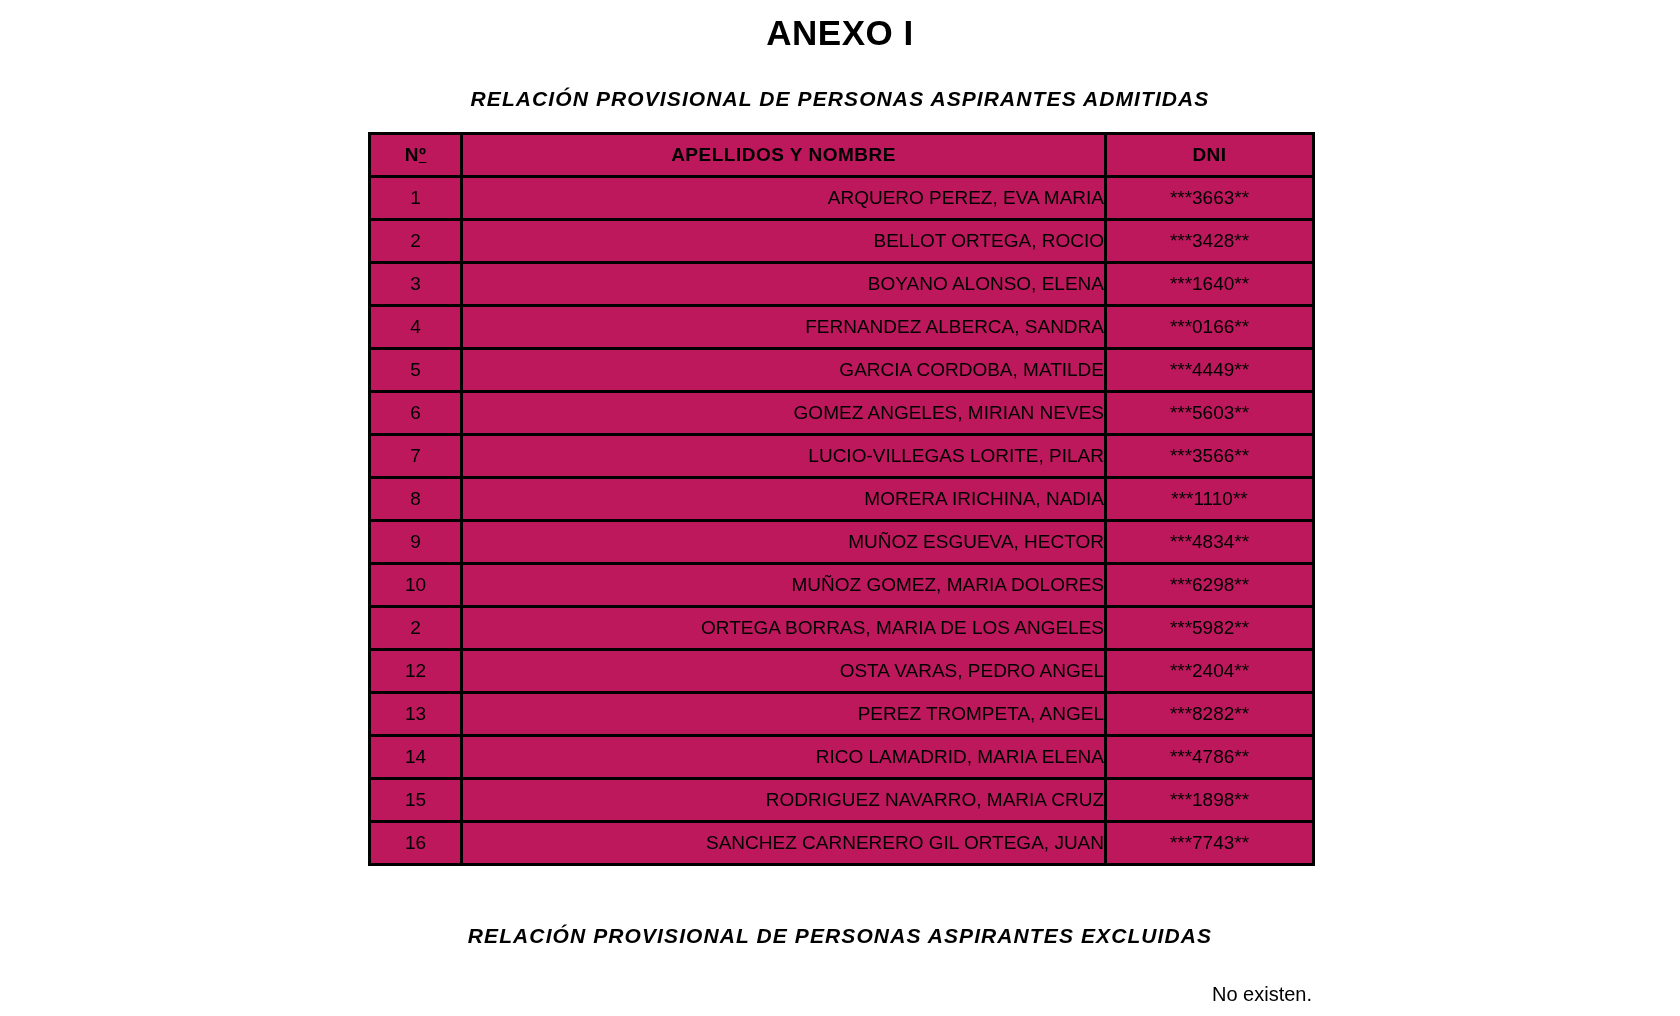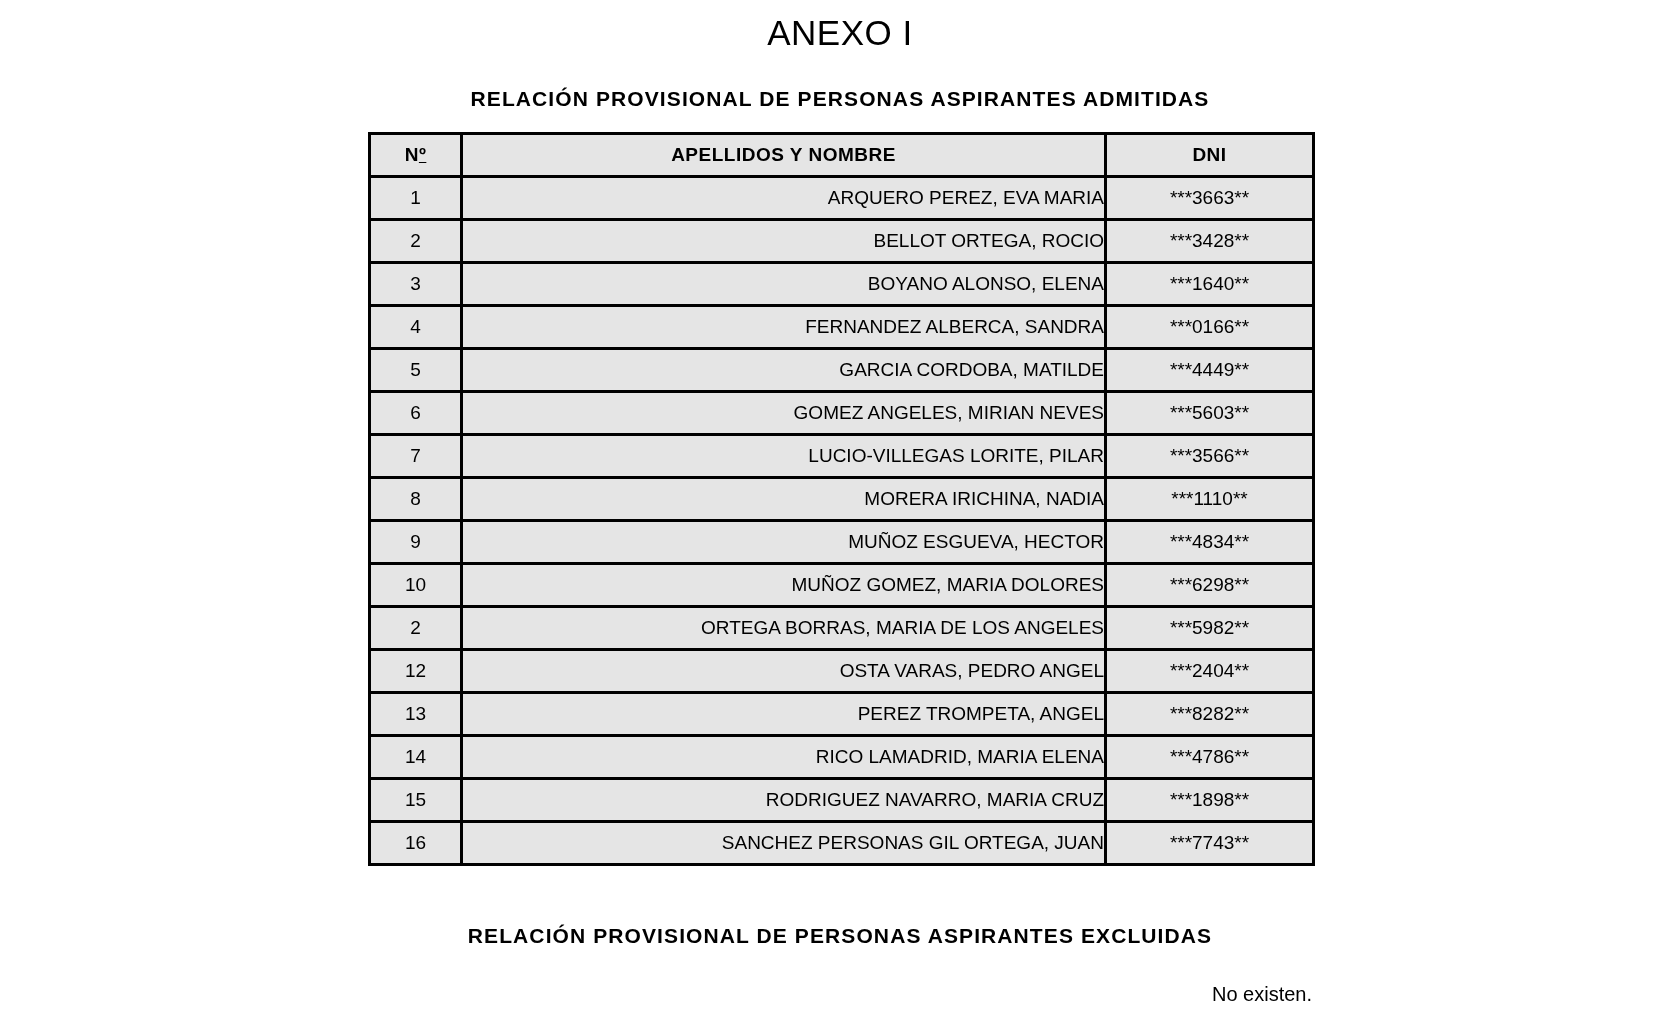--- a/index.html
+++ b/index.html
@@ -15,31 +15,32 @@
     background: #ffffff;
     overflow: hidden;
   }
   .content {
     width: 944px;
     margin: 0 auto;
   }
   .doc-title {
     margin: 15px 0 0 0;
     font-size: 35px;
-    font-weight: 400;
+    font-weight: 700;
     line-height: 35px;
     text-align: center;
     letter-spacing: 0.5px;
   }
   .section-heading {
     font-size: 21px;
     font-weight: 700;
     line-height: 24px;
     text-align: center;
     letter-spacing: 1.1px;
+    font-style: italic;
   }
   .admitted-heading {
     margin: 37px 0 0 0;
   }
   .excluded-heading {
     margin: 58px 0 16px 0;
   }
   table.admitted-table {
     border-collapse: collapse;
     table-layout: fixed;
@@ -49,21 +50,21 @@
   .admitted-table th,
   .admitted-table td {
     border: 3px solid #000000;
     height: 40px;
     padding: 0;
     font-size: 19px;
     line-height: 40px;
     white-space: nowrap;
     overflow: hidden;
     vertical-align: middle;
-    background: #e5e5e5;
+    background: #be185d;
   }
   .admitted-table th {
     font-weight: 700;
     text-align: center;
     letter-spacing: 0.5px;
   }
   .cell-num, .cell-dni {
     text-align: center;
   }
   .cell-name {
@@ -174,21 +175,21 @@
             <td class="cell-name">RICO LAMADRID, MARIA ELENA</td>
             <td class="cell-dni">***4786**</td>
           </tr>
           <tr>
             <td class="cell-num">15</td>
             <td class="cell-name">RODRIGUEZ NAVARRO, MARIA CRUZ</td>
             <td class="cell-dni">***1898**</td>
           </tr>
           <tr>
             <td class="cell-num">16</td>
-            <td class="cell-name">SANCHEZ PERSONAS GIL ORTEGA, JUAN</td>
+            <td class="cell-name">SANCHEZ CARNERERO GIL ORTEGA, JUAN</td>
             <td class="cell-dni">***7743**</td>
           </tr>
         </tbody>
     </table>
 
     <h2 class="section-heading excluded-heading">RELACIÓN PROVISIONAL DE PERSONAS ASPIRANTES EXCLUIDAS</h2>
 
     <p class="excluded-note">No existen.</p>
 
   </div>

